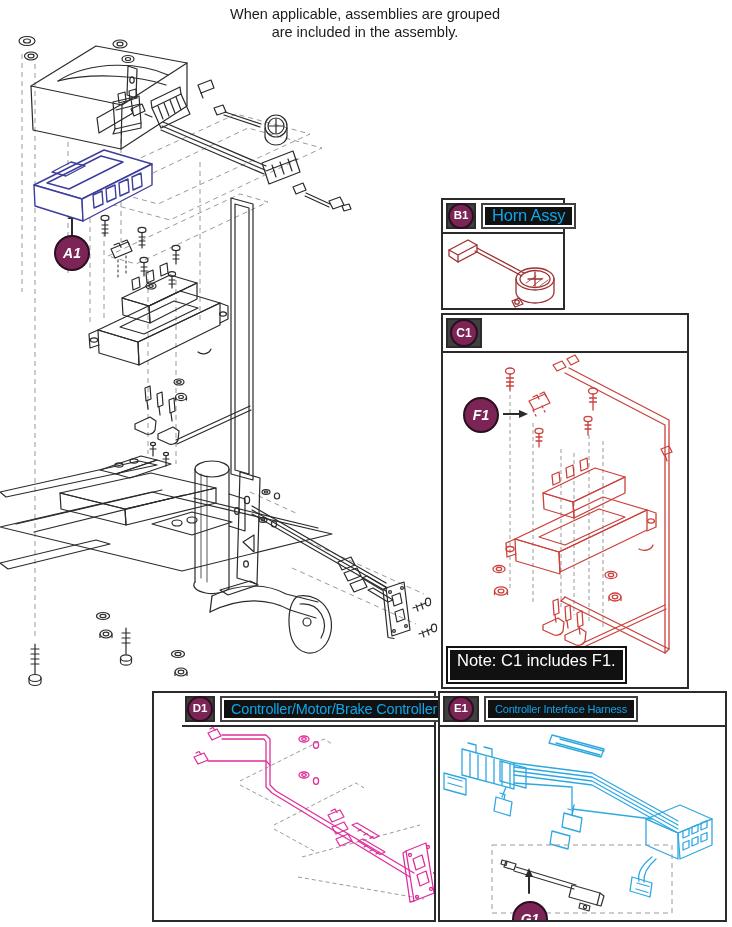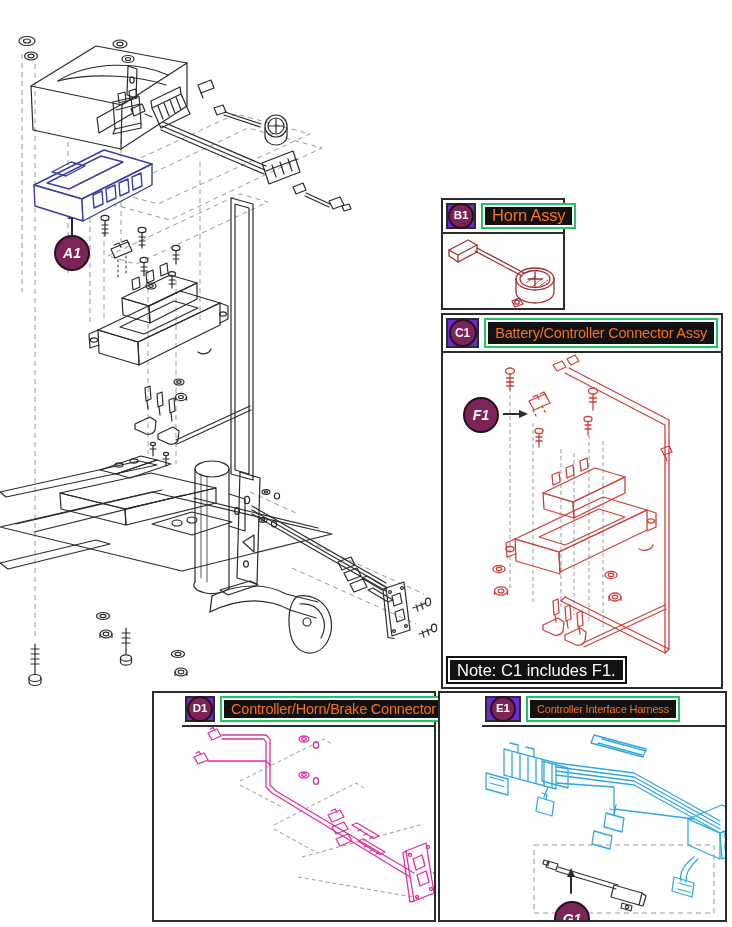--- a/index.html
+++ b/index.html
@@ -17,72 +17,74 @@
   .panel {
     position:absolute; border:2px solid #2b2b2b; background:#fff;
     box-sizing:border-box; display:flex; flex-direction:column;
   }
   .panel-header {
     display:flex; align-items:stretch; gap:5px; padding:3px;
     border-bottom:2px solid #2b2b2b; box-sizing:border-box; flex:0 0 auto;
   }
   .badge-cell {
     width:36px; display:flex; align-items:center; justify-content:center;
-    border:2px solid #2b2b2b; box-sizing:border-box; background:#6d28d9;
+    border:2px solid #2b2b2b; box-sizing:border-box; background:#404040;
   }
   .label-box {
-    background:#111; color:#f97316; border:2px solid #22c55e;
+    background:#111; color:#0ea5e9; border:2px solid #404040;
     box-shadow:inset 0 0 0 2px #fff;
     display:flex; align-items:center; padding:1px 9px 2px;
     white-space:nowrap; letter-spacing:-0.2px; box-sizing:border-box;
   }
   .panel-body { position:relative; flex:1 1 auto; overflow:hidden; }
 
   .callout {
     border-radius:50%; background:#7d2456; color:#fff; font-weight:bold;
     display:flex; align-items:center; justify-content:center;
     border:2px solid #290f20; box-sizing:border-box; line-height:1;
   }
   .callout.sm { width:26px; height:26px; font-size:11.5px; }
   .callout.lg { position:absolute; width:36px; height:36px; font-size:14px; z-index:5;font-style:italic; }
 
   .note-box {
     position:absolute; left:3px; bottom:3px;
     background:#111; color:#fff; border:2px solid #111;
     box-shadow:inset 0 0 0 2px #fff;
-    padding:3px 9px 2px; font-size:16.5px; white-space:nowrap;
+    padding:3px 9px 12px; font-size:16.5px; white-space:nowrap;
   }
 
   #panel-b1 { left:441px; top:198px; width:124px; height:112px; }
   #panel-b1 .panel-header { height:34px; }
   #panel-b1 .label-box { font-size:16.5px; }
 
-  #panel-c1 { left:441px; top:313px; width:282px; height:376px; }
+  #panel-c1 { left:441px; top:313px; width:248px; height:376px; }
   #panel-c1 .panel-header { height:38px; }
   #panel-c1 .label-box { font-size:14.5px; }
   #panel-c1 .callout.sm { width:28px; height:28px; font-size:12px; }
 
   #panel-d1 { left:152px; top:691px; width:284px; height:231px;padding-left:28px; }
   #panel-d1 .panel-header { height:34px; }
   #panel-d1 .label-box { font-size:14.5px; }
 
-  #panel-e1 { left:438px; top:691px; width:289px; height:231px;padding-left:42px; }
+  #panel-e1 { left:438px; top:691px; width:289px; height:231px; }
   #panel-e1 .panel-header { height:34px; }
   #panel-e1 .label-box { font-size:11px; }
 
   #callout-a1 { left:54px; top:235px; }
   #callout-f1 { left:20px; top:44px; }
   #callout-g1 { left:72px; top:174px; }
 </style>
 </head>
 <body>
 
 <div class="canvas">
 
   <div class="top-note">
+    <div>When applicable, assemblies are grouped</div>
+    <div>are included in the assembly.</div>
   </div>
 
   <svg class="main-svg" width="448" height="680" viewBox="0 0 448 680">
 
     <g stroke="#9a9a9a" stroke-width="1" fill="none" stroke-dasharray="5 4">
       <path d="M22,32 V270"></path>
         <path d="M35,42 V618"></path>
         <path d="M68,120 V252"></path>
       <path d="M90,142 V300"></path>
         <path d="M104,210 V300"></path>
@@ -314,21 +316,20 @@
         </g>
       </svg>
     </div>
   </div>
 
   <div class="panel" id="panel-c1">
     <div class="panel-header">
       <div class="badge-cell">
         <div class="callout sm">C1</div>
       </div>
-      <div class="label-box">Battery/Controller Connector Assy</div>
     </div>
     <div class="panel-body">
       <svg width="282" height="330" viewBox="0 0 282 330">
         <g stroke="#9a9a9a" stroke-width="1" fill="none" stroke-dasharray="4 3">
           <path d="M67,28 V238"></path>
             <path d="M90,70 V252"></path>
             <path d="M118,96 V256"></path>
           <path d="M131,100 V262"></path>
             <path d="M146,82 V268"></path>
             <path d="M160,88 V276"></path>
@@ -401,21 +402,21 @@
       <div class="callout lg" id="callout-f1">F1</div>
       <div class="note-box">Note: C1 includes F1.</div>
     </div>
   </div>
 
   <div class="panel" id="panel-d1">
     <div class="panel-header">
       <div class="badge-cell">
         <div class="callout sm">D1</div>
       </div>
-      <div class="label-box">Controller/Horn/Brake Connector</div>
+      <div class="label-box">Controller/Motor/Brake Controller</div>
     </div>
     <div class="panel-body">
       <svg width="280" height="193" viewBox="0 0 280 193">
         <g stroke="#9a9a9a" stroke-width="1" fill="none" stroke-dasharray="4 3">
           <path d="M58,54 L142,12 L150,17"></path>
             <path d="M58,58 L100,80"></path>
           <path d="M92,98 L174,56 L182,61"></path>
             <path d="M92,102 L132,124"></path>
           <path d="M120,130 L238,98"></path>
             <path d="M116,150 L242,172"></path>

